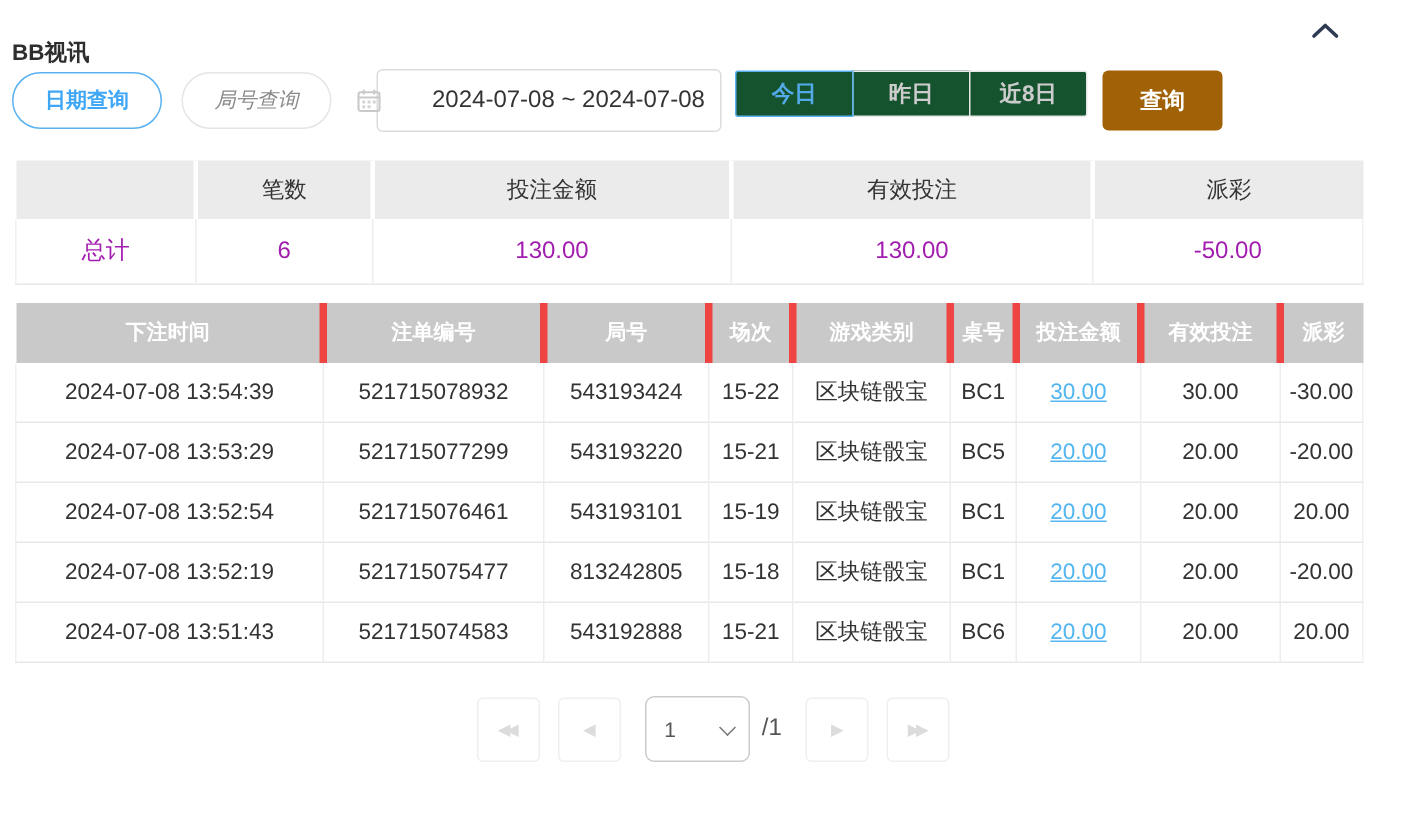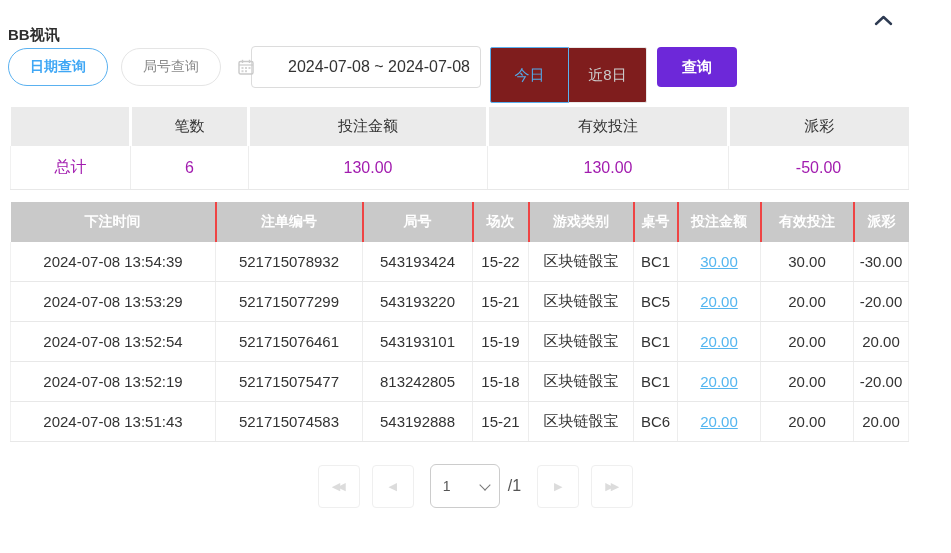--- a/index.html
+++ b/index.html
@@ -12,52 +12,52 @@
   
   .title-row{display:flex;align-items:center;justify-content:space-between;
     padding:8px 56px 0 8px;height:24px;}
   .page-title{font-size:15px;font-weight:bold;color:#2e2e2e;margin-top:31px;}
   .collapse-btn{background:none;border:none;cursor:pointer;padding:2px;line-height:0;}
 
   
   .filter-row{display:flex;align-items:center;margin:14px 16px 0 8px;height:42px;}
   .pill{height:38px;padding:0 21px;border-radius:19px;background:#fff;font-size:14px;cursor:pointer;}
   .pill.active{border:1px solid #5ab1f0;color:#3fa7f5;font-weight:bold;margin-right:13px;}
-  .pill.inactive{border:1px solid #e5e5e5;color:#8a8a8a;margin-right:6px;}
+  .pill.inactive{border:1px solid #e5e5e5;color:#8a8a8a;margin-right:6px;font-style:italic;}
 
   .date-wrap{position:relative;margin-right:9px;padding-left:24px;}
   .date-input{width:230px;height:42px;border:1px solid #dcdcdc;border-radius:4px;
     padding:0 6px 0 36px;font-size:16px;color:#333;box-sizing:border-box;background:#fff;}
   .cal-icon{position:absolute;left:11px;top:13px;line-height:0;pointer-events:none;}
 
   .segmented{display:flex;height:40px;}
-  .seg{width:79px;height:56px;background:#7f1d1d;font-size:15px;color:#ccc;
-    border:1px solid #e8e8e8;margin-left:-1px;cursor:pointer;}
+  .seg{width:79px;height:31px;background:#14532d;font-size:15px;color:#ccc;
+    border:1px solid #e8e8e8;margin-left:-1px;cursor:pointer;font-weight:bold;}
   .seg:first-child{margin-left:0;border-radius:2px 0 0 2px;}
   .seg:last-child{border-radius:0 2px 2px 0;}
   .seg.active{border:1px solid #5ab1f0;color:#54a9e8;position:relative;z-index:1;}
 
-  .search-btn{width:80px;height:40px;margin-left:10px;background:#6d28d9;color:#fff;
+  .search-btn{width:80px;height:40px;margin-left:10px;background:#a16207;color:#fff;
     border:none;border-radius:4px;font-size:15px;font-weight:bold;cursor:pointer;}
 
   
   table{border-collapse:collapse;table-layout:fixed;}
   .summary{width:898px;margin:19px 0 0 10px;}
   .summary th{background:#ebebeb;height:37px;font-size:15px;font-weight:normal;color:#333;
     border-left:3px solid #fff;}
   .summary th:first-child{border-left:none;}
   .summary td{height:41px;text-align:center;font-size:16px;color:#a21caf;background:#fff;
     border-bottom:1px solid #e8e8e8;border-left:1px solid #ededed;}
   .summary td:first-child{border-left:1px solid #f1f1f1;}
   .summary td:last-child{border-right:1px solid #f1f1f1;}
 
   
   .grid{width:898px;margin:12px 0 0 10px;}
   .grid th{background:#c9c9c9;color:#fff;height:38px;font-size:14px;font-weight:bold;
-    border-left:2px solid #ef4444;}
+    border-left:5px solid #ef4444;}
   .grid th:first-child{border-left:none;}
   .grid td{height:37px;text-align:center;font-size:15px;color:#333;
     border-bottom:1px solid #e8e8e8;border-left:1px solid #ededed;background:#fff;}
   .grid td:first-child{border-left:1px solid #f1f1f1;}
   .grid td:last-child{border-right:1px solid #f1f1f1;}
   .amt-link{color:#54b6f0;text-decoration:underline;cursor:pointer;}
   .neg{color:#f4607c;}
 
   
   .pagination{display:flex;align-items:center;justify-content:center;margin-top:22px;}
@@ -105,20 +105,21 @@
           <rect x="10.5" y="8" width="2" height="2" fill="#d4d4d4"></rect>
           <rect x="3.5" y="11.2" width="2" height="2" fill="#d4d4d4"></rect>
           <rect x="7" y="11.2" width="2" height="2" fill="#d4d4d4"></rect>
         </svg>
       </span>
       <input class="date-input" value="2024-07-08 ~ 2024-07-08" style="">
     </div>
 
     <div class="segmented">
       <button class="seg active">今日</button>
+      <button class="seg">昨日</button>
       <button class="seg">近8日</button>
     </div>
 
     <button class="search-btn">查询</button>
   </div>
 
   <table class="summary">
     <colgroup>
       <col style="width:120px">
         <col style="width:118px">

